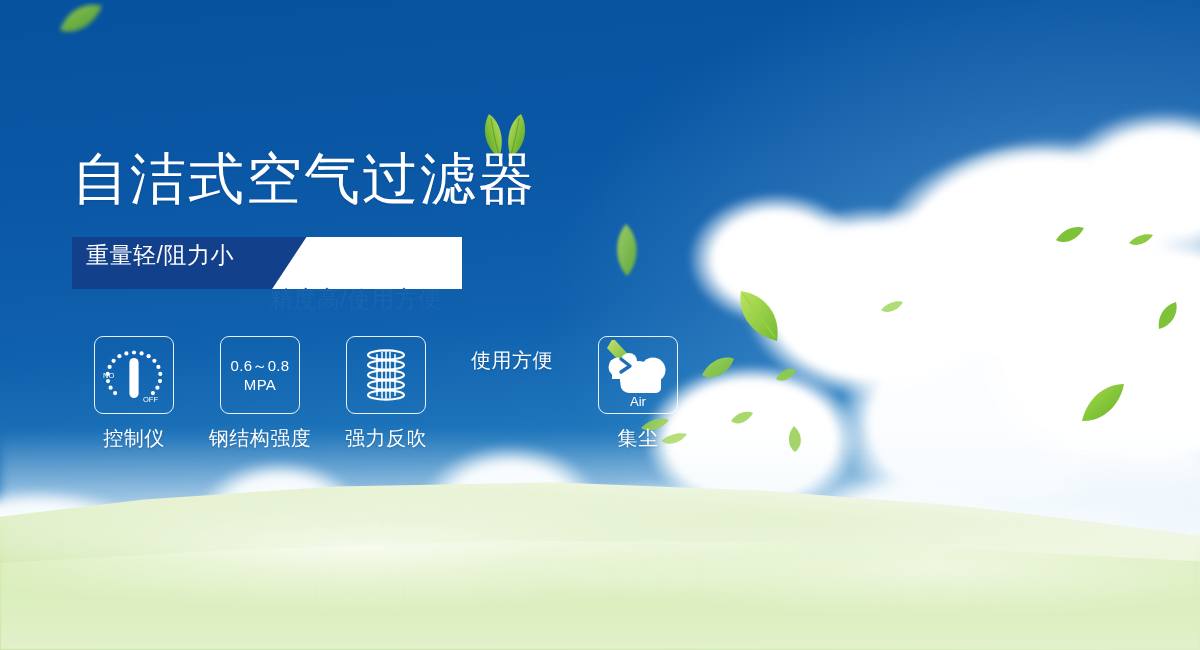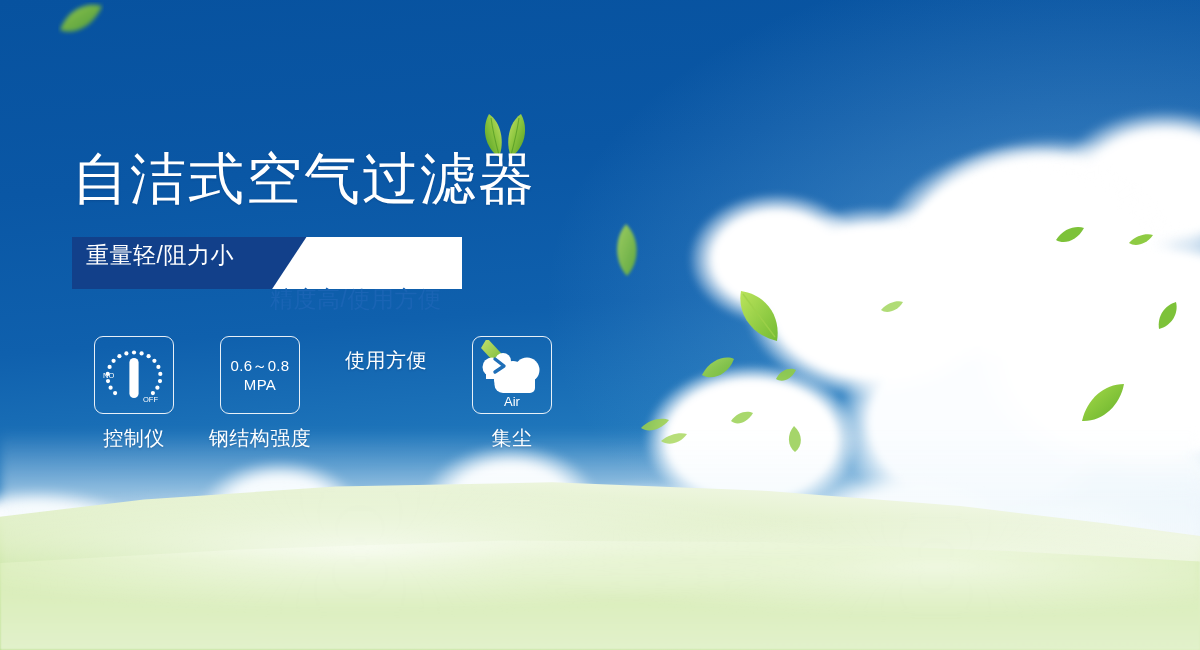--- a/index.html
+++ b/index.html
@@ -335,20 +335,41 @@
       </div>
 
       <div class="feature">
         <div class="fbox">
           <div class="fbox-text">0.6～0.8</div>
           <div class="fbox-text">MPA</div>
         </div>
         <div class="flabel">钢结构强度</div>
       </div>
 
+      <div class="feature">
+        <div class="fbox">
+          <svg width="62" height="62" viewBox="0 0 62 62">
+            <g stroke="#ffffff" stroke-width="1.5" fill="none">
+              <line x1="22" y1="10" x2="22" y2="52"></line>
+              <line x1="27" y1="8" x2="27" y2="54"></line>
+              <line x1="31" y1="7" x2="31" y2="55"></line>
+              <line x1="35" y1="8" x2="35" y2="54"></line>
+              <line x1="40" y1="10" x2="40" y2="52"></line>
+            </g>
+            <g fill="none" stroke="#ffffff" stroke-width="2.1">
+              <ellipse cx="31" cy="11" rx="18" ry="4.6"></ellipse>
+              <ellipse cx="31" cy="21" rx="18" ry="4.6"></ellipse>
+              <ellipse cx="31" cy="31" rx="18" ry="4.6"></ellipse>
+              <ellipse cx="31" cy="41" rx="18" ry="4.6"></ellipse>
+              <ellipse cx="31" cy="51" rx="18" ry="4.6"></ellipse>
+            </g>
+          </svg>
+        </div>
+        <div class="flabel">强力反吹</div>
+      </div>
 
       <div class="feature">
         <div class="flabel">使用方便</div>
       </div>
 
       <div class="feature">
         <div class="fbox">
           <svg width="74" height="72" viewBox="0 0 74 72" style="margin-top:2px">
             <defs>
               <linearGradient id="streak" x1="0" y1="0" x2="1" y2="1">

